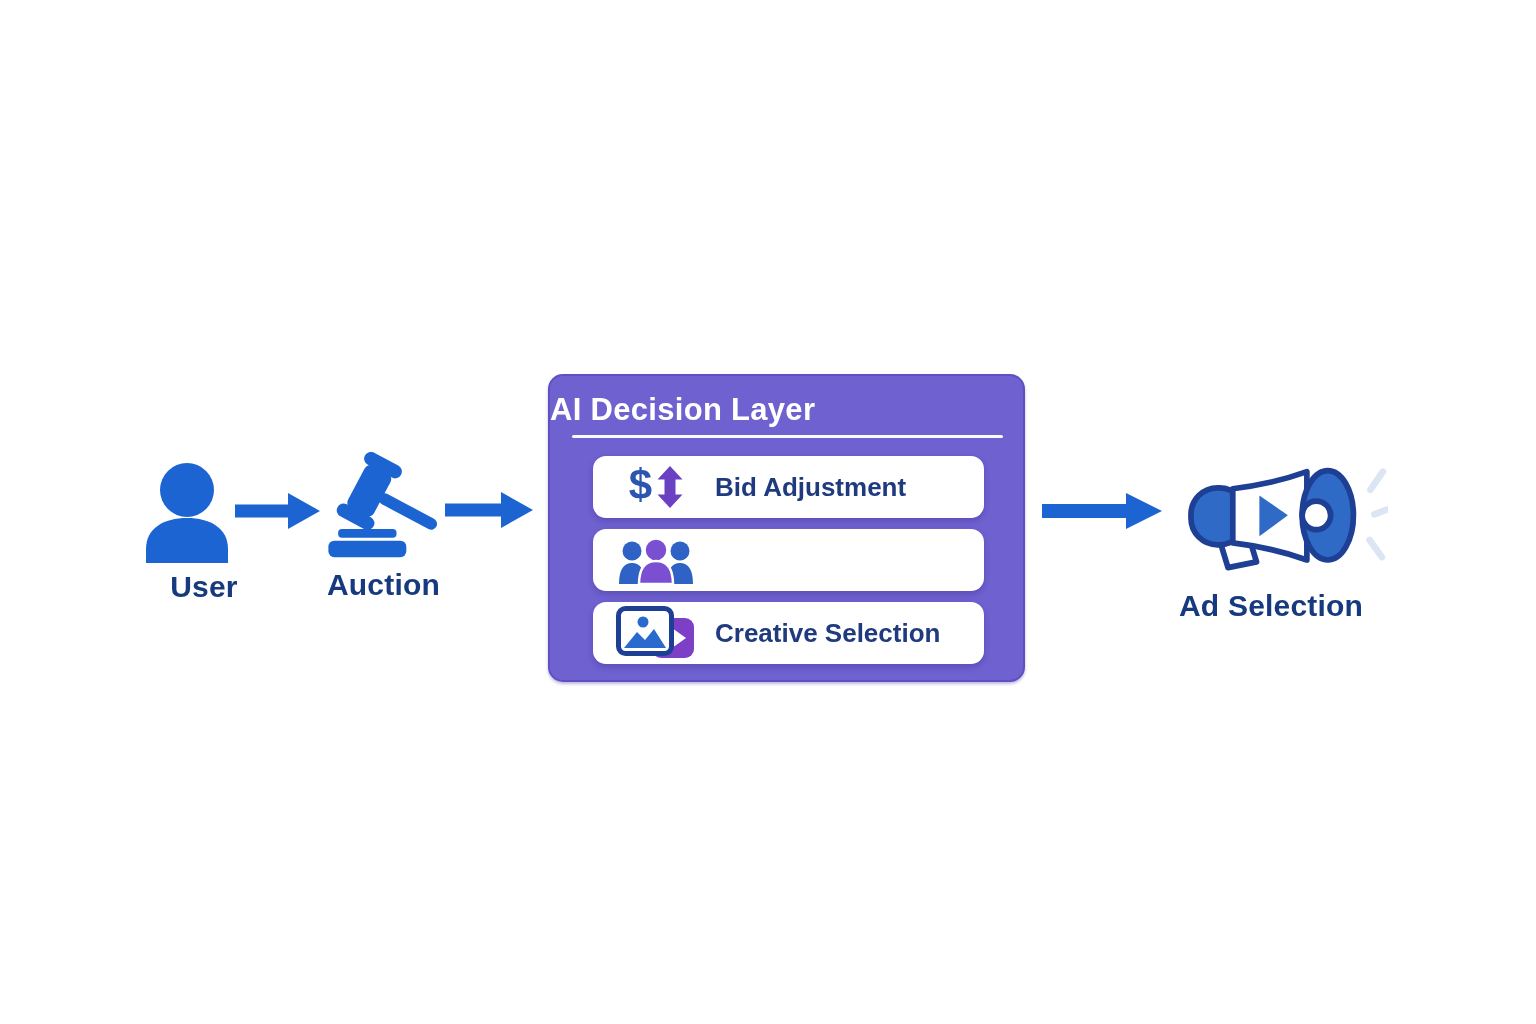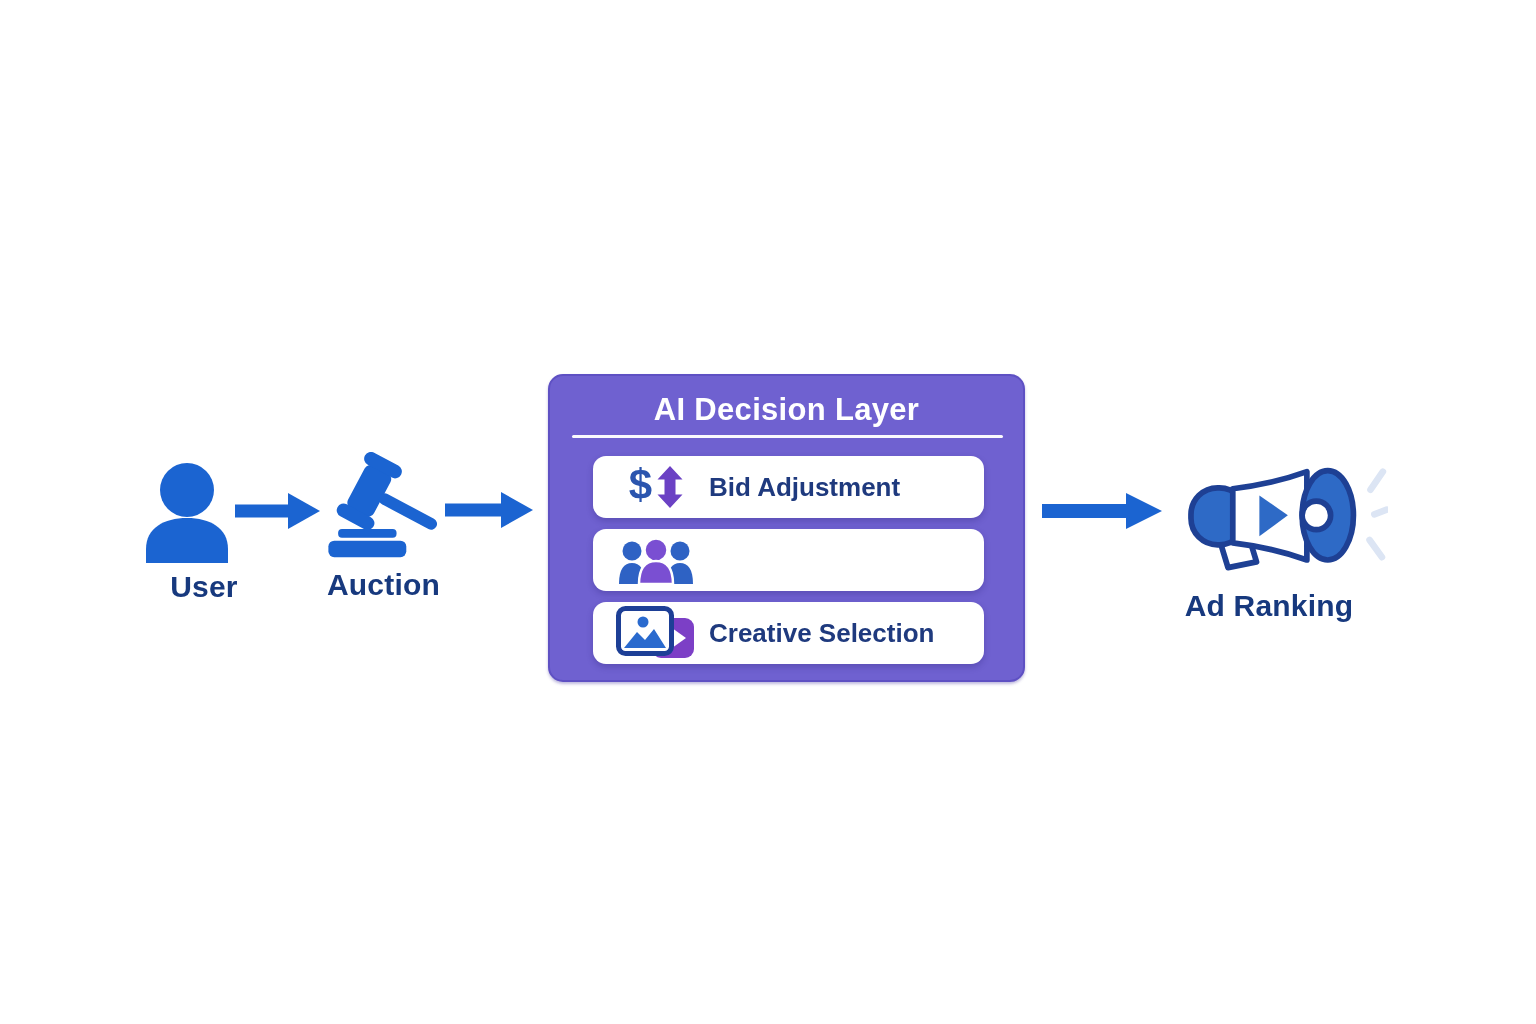--- a/index.html
+++ b/index.html
@@ -14,35 +14,35 @@
     letter-spacing:.2px;white-space:nowrap;
   }
   
   .ai-box{
     left:548px;top:374px;width:477px;height:308px;
     background:#6F61D0;border:2px solid #5E50C3;border-radius:15px;
     box-sizing:border-box;
     box-shadow:0 2px 3px rgba(70,55,160,.35);
   }
   .ai-title{
-    position:absolute;top:16px;left:0;right:0;text-align:center;
+    position:absolute;top:16px;left:0;right:0;
     color:#ffffff;font-weight:700;font-size:31px;letter-spacing:.3px;
   }
   .ai-divider{
     position:absolute;top:59px;left:22px;right:20px;height:3px;
     background:#ffffff;border-radius:2px;opacity:.97;
   }
   .ai-rows{position:absolute;left:43px;top:80px;width:391px;}
   .ai-row{
     height:62px;background:#ffffff;border-radius:13px;margin-bottom:11px;
     display:flex;align-items:center;padding-left:20px;box-sizing:border-box;
     box-shadow:0 3px 6px rgba(40,30,110,.28);
   }
   .row-icon-slot{width:86px;display:flex;align-items:center;justify-content:center;flex:0 0 auto;}
-  .row-label{font-weight:700;font-size:26px;color:#1F3A7E;margin-left:10px;white-space:nowrap;}
+  .row-label{font-weight:700;font-size:26px;color:#1F3A7E;margin-left:16px;white-space:nowrap;}
   .dollar-glyph{font-weight:700;font-size:42px;color:#2B55AE;line-height:1;transform:translateY(-2px);}
 </style>
 </head>
 <body>
 
 <div class="abs" style="left:137px;top:463px;width:100px;">
   <svg width="100" height="100" viewBox="0 0 96 100">
     <g fill="#1B64D1">
       <circle cx="48" cy="27" r="27"></circle>
       <path d="M7,100 L7,86 C7,65 25,55 48,55 C71,55 89,65 89,86 L89,100 Z"></path>
@@ -145,13 +145,13 @@
 
     <polygon points="80,52 110,73 80,95" fill="#2E6AC6"></polygon>
 
     <g stroke="#DCE5F4" stroke-width="7" stroke-linecap="round" fill="none">
       <path d="M197 46 L210 27"></path>
       <path d="M201 72 L214 67"></path>
       <path d="M196 99 L209 117"></path>
     </g>
   </svg>
 </div>
-<div class="abs node-label" style="left:1179px;top:589px;width:180px;">Ad Ranking</div>
+<div class="abs node-label" style="left:1179px;top:589px;width:180px;">Ad Selection</div>
 
 </body></html>

